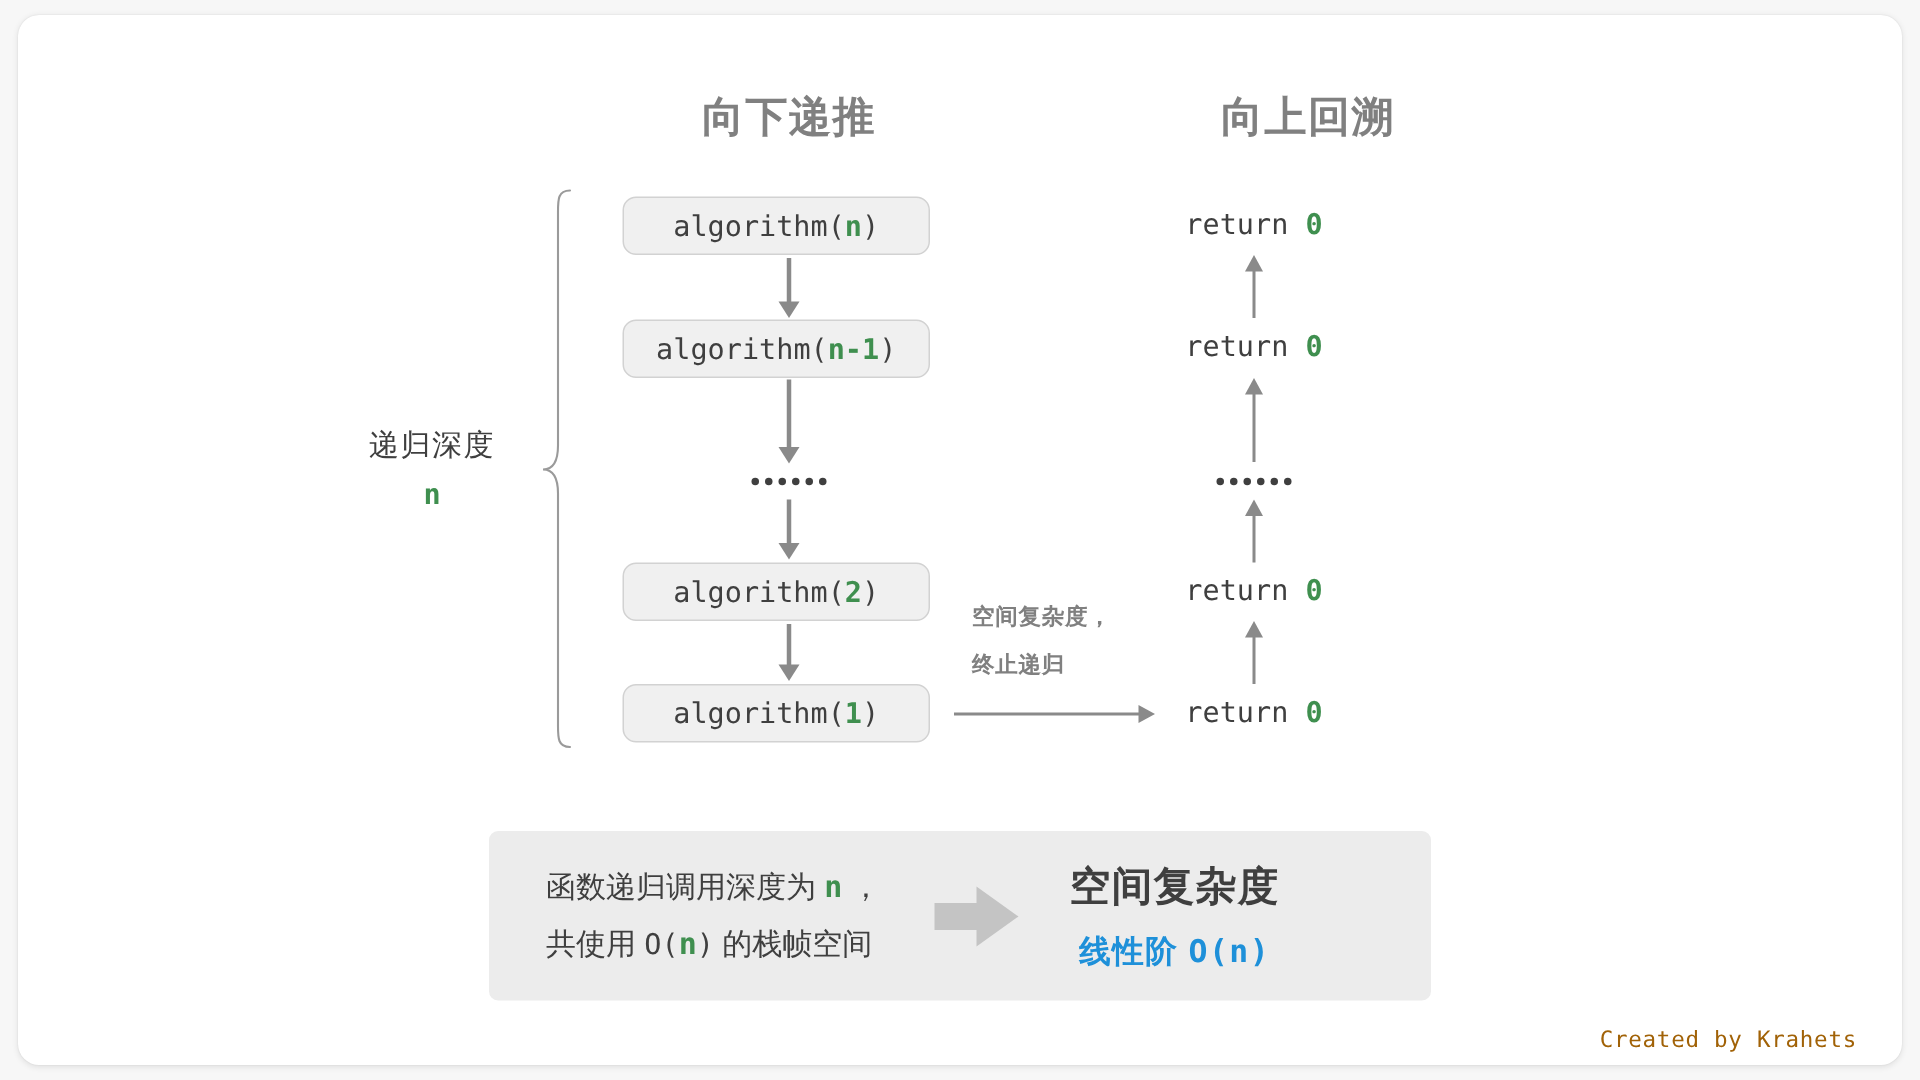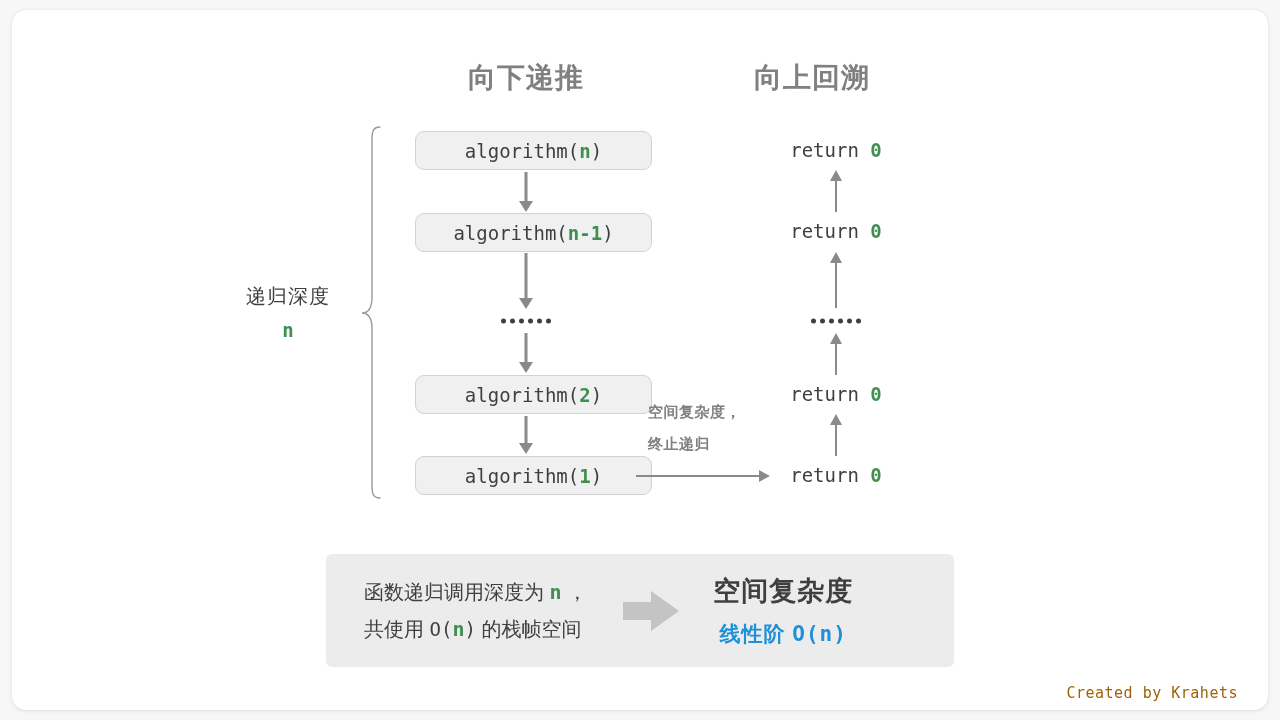--- a/index.html
+++ b/index.html
@@ -36,27 +36,27 @@
   .col-head {
     position: absolute;
     font-size: 28px;
     font-weight: bold;
     color: #808080;
     letter-spacing: 1px;
     white-space: nowrap;
     transform: translateX(-50%);
   }
   #head-down { left: 526px; top: 59px; }
-  #head-up   { left: 812px; top: 59px; }
+  #head-up   { left: 872px; top: 59px; }
 
   
   .call-box {
     position: absolute;
     left: 415px;
-    width: 237px;
+    width: 205px;
     height: 39px;
     box-sizing: border-box;
     background: #f0f0f0;
     border: 1px solid #d2d2d2;
     border-radius: 9px;
     display: flex;
     align-items: center;
     justify-content: center;
     font-family: "DejaVu Sans Mono", monospace;
     font-size: 19px;

